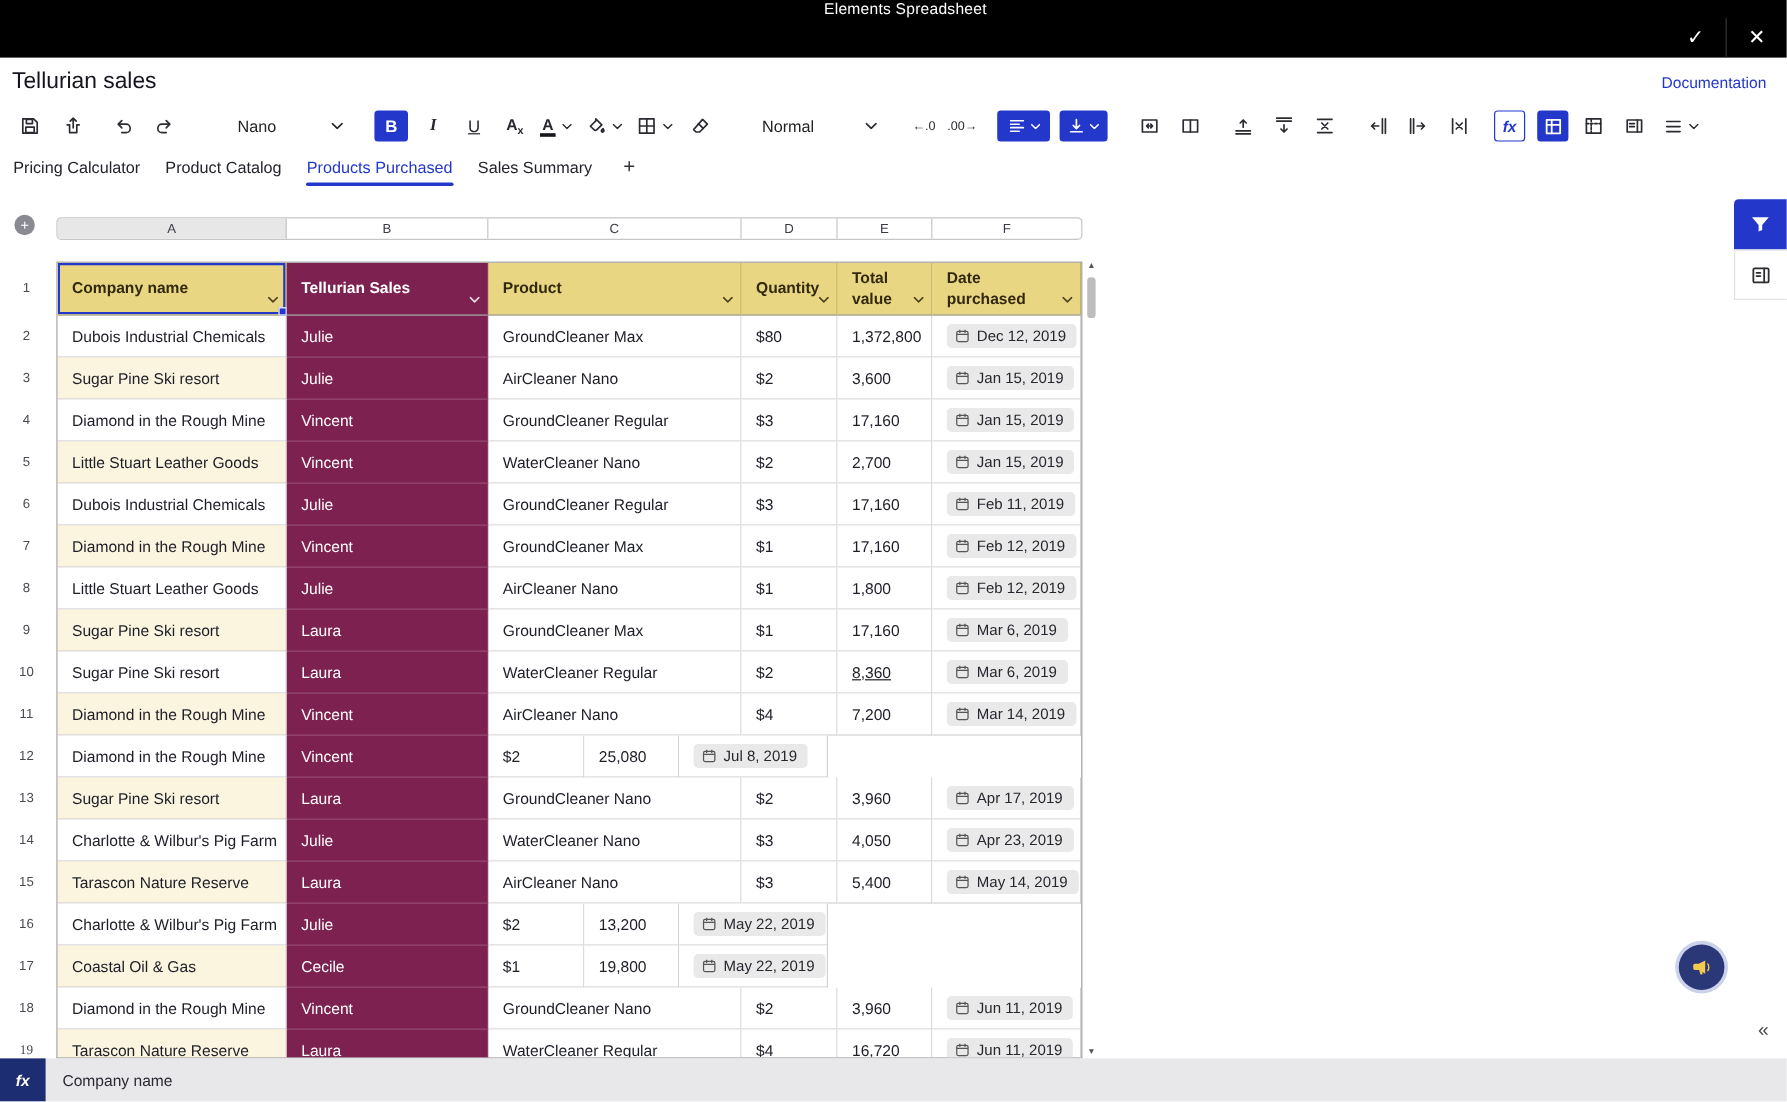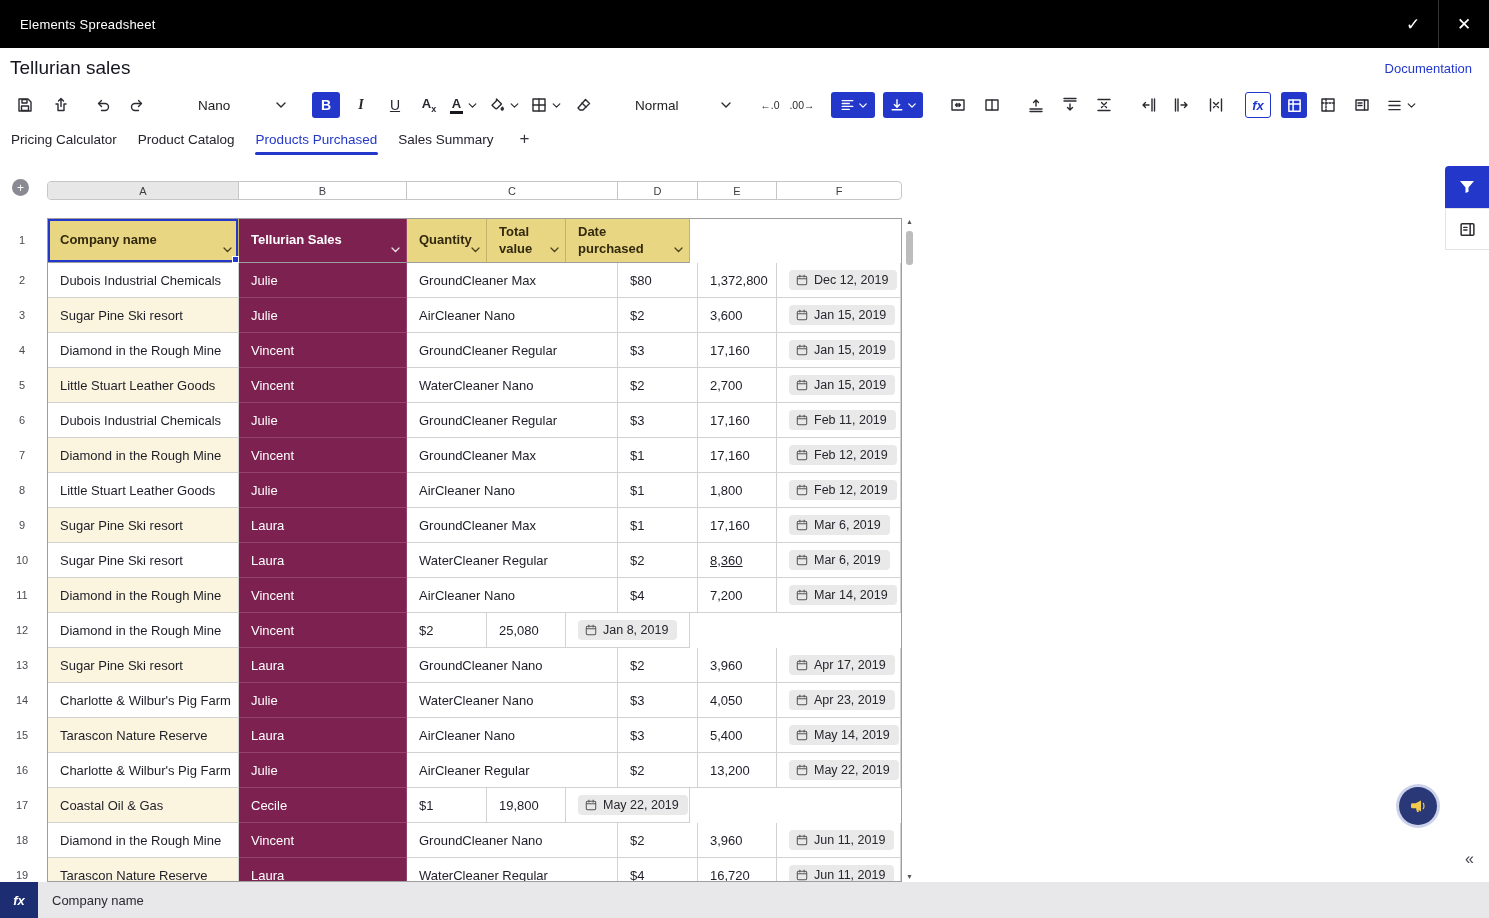--- a/index.html
+++ b/index.html
@@ -1,20 +1,20 @@
 <!DOCTYPE html>
 <html><head>
 <meta charset="utf-8">
 <style>
   * { box-sizing: border-box; margin: 0; padding: 0; }
   html,body { width:1489px; height:918px; overflow:hidden; }
   body { font-family:"Liberation Sans", sans-serif; background:#fff; position:relative; color:#1e1e28; }
 
   
-  .topbar { position:absolute; top:0; left:0; right:0; height:48px; background:#000; display:flex; align-items:center; z-index:10; }
+  .topbar { position:absolute; top:0; left:0; right:0; height:48px; background:#000; display:flex; align-items:center; z-index:10;flex-direction:column; }
   .app-title { color:#fff; font-size:13px; margin-left:20px; letter-spacing:.2px; }
   .topbar-actions { margin-left:auto; display:flex; height:100%; align-items:stretch; }
   .topbar-btn { width:50px; display:flex; align-items:center; justify-content:center; color:#fff; font-size:17px; cursor:pointer; }
   .topbar-sep { width:1px; background:#333; }
 
   
   .doc-header { position:absolute; top:48px; left:0; right:0; height:40px; display:flex; align-items:center; background:#fff; }
   .doc-title { font-size:19px; font-weight:500; color:#15151f; margin-left:10px; }
   .doc-link { margin-left:auto; margin-right:17px; font-size:13px; color:#2337cb; cursor:pointer; text-decoration:none; }
 
@@ -340,21 +340,21 @@
       <div class="rownum" style="height: 35px;">9</div>
       <div class="rownum" style="height: 35px;">10</div>
       <div class="rownum" style="height: 35px;">11</div>
       <div class="rownum" style="height: 35px;">12</div>
       <div class="rownum" style="height: 35px;">13</div>
       <div class="rownum" style="height: 35px;">14</div>
       <div class="rownum" style="height: 35px;">15</div>
       <div class="rownum" style="height: 35px;">16</div>
       <div class="rownum" style="height: 35px;">17</div>
       <div class="rownum" style="height: 35px;">18</div>
-      <div class="rownum" style="height: 35px;">19</div>
+      <div class="rownum" style="height: 35px; font-family: Liberation Serif, serif;">19</div>
     </div>
 
   <div class="gridwrap">
     <div class="hrow">
         <div class="hcell yellow selected" style="width: 191px;">
           <span class="htext">Company name</span>
           <span class="hchev">
             <svg width="9" height="6" viewBox="0 0 9 6" style="display:block">
               <path d="M1 1l3.5 3.5L8 1" fill="none" stroke="currentColor" stroke-width="1.3" stroke-linecap="round"></path>
             </svg>
@@ -362,20 +362,28 @@
           <span class="handle"></span>
         </div>
         <div class="hcell purple" style="width: 168px;">
           <span class="htext">Tellurian Sales</span>
           <span class="hchev">
             <svg width="9" height="6" viewBox="0 0 9 6" style="display:block">
               <path d="M1 1l3.5 3.5L8 1" fill="none" stroke="currentColor" stroke-width="1.3" stroke-linecap="round"></path>
             </svg>
           </span>
         </div>
+        <div class="hcell yellow" style="width: 211px;">
+          <span class="htext">Product</span>
+          <span class="hchev">
+            <svg width="9" height="6" viewBox="0 0 9 6" style="display:block">
+              <path d="M1 1l3.5 3.5L8 1" fill="none" stroke="currentColor" stroke-width="1.3" stroke-linecap="round"></path>
+            </svg>
+          </span>
+        </div>
         <div class="hcell yellow" style="width: 80px;">
           <span class="htext">Quantity</span>
           <span class="hchev">
             <svg width="9" height="6" viewBox="0 0 9 6" style="display:block">
               <path d="M1 1l3.5 3.5L8 1" fill="none" stroke="currentColor" stroke-width="1.3" stroke-linecap="round"></path>
             </svg>
           </span>
         </div>
         <div class="hcell yellow" style="width: 79px;">
           <span class="htext">Total value</span>
@@ -559,21 +567,21 @@
           <div class="gcell" style="width: 191px;">Diamond in the Rough Mine</div>
           <div class="gcell purplecell" style="width: 168px;">Vincent</div>
           <div class="gcell" style="width: 80px;">$2</div>
           <div class="gcell" style="width: 79px;">25,080</div>
           <div class="gcell" style="width: 124px;">
             <span class="datechip">
               <svg width="12" height="12" viewBox="0 0 14 14" style="flex:none">
                 <rect x="1.5" y="2.5" width="11" height="10" rx="1.5" fill="none" stroke="#555" stroke-width="1.2"></rect>
                 <path d="M1.5 5.5h11M4.5 1v3M9.5 1v3" stroke="#555" stroke-width="1.2" fill="none"></path>
               </svg>
-              <span>Jan 8, 2019</span>
+              <span>Jul 8, 2019</span>
             </span>
           </div>
         </div>
         <div class="grow">
           <div class="gcell cream" style="width: 191px;">Sugar Pine Ski resort</div>
           <div class="gcell purplecell" style="width: 168px;">Laura</div>
           <div class="gcell" style="width: 211px;">GroundCleaner Nano</div>
           <div class="gcell" style="width: 80px;">$2</div>
           <div class="gcell" style="width: 79px;">3,960</div>
           <div class="gcell" style="width: 124px;">
@@ -614,21 +622,20 @@
                 <rect x="1.5" y="2.5" width="11" height="10" rx="1.5" fill="none" stroke="#555" stroke-width="1.2"></rect>
                 <path d="M1.5 5.5h11M4.5 1v3M9.5 1v3" stroke="#555" stroke-width="1.2" fill="none"></path>
               </svg>
               <span>May 14, 2019</span>
             </span>
           </div>
         </div>
         <div class="grow">
           <div class="gcell" style="width: 191px;">Charlotte &amp; Wilbur's Pig Farm</div>
           <div class="gcell purplecell" style="width: 168px;">Julie</div>
-          <div class="gcell" style="width: 211px;">AirCleaner Regular</div>
           <div class="gcell" style="width: 80px;">$2</div>
           <div class="gcell" style="width: 79px;">13,200</div>
           <div class="gcell" style="width: 124px;">
             <span class="datechip">
               <svg width="12" height="12" viewBox="0 0 14 14" style="flex:none">
                 <rect x="1.5" y="2.5" width="11" height="10" rx="1.5" fill="none" stroke="#555" stroke-width="1.2"></rect>
                 <path d="M1.5 5.5h11M4.5 1v3M9.5 1v3" stroke="#555" stroke-width="1.2" fill="none"></path>
               </svg>
               <span>May 22, 2019</span>
             </span>

